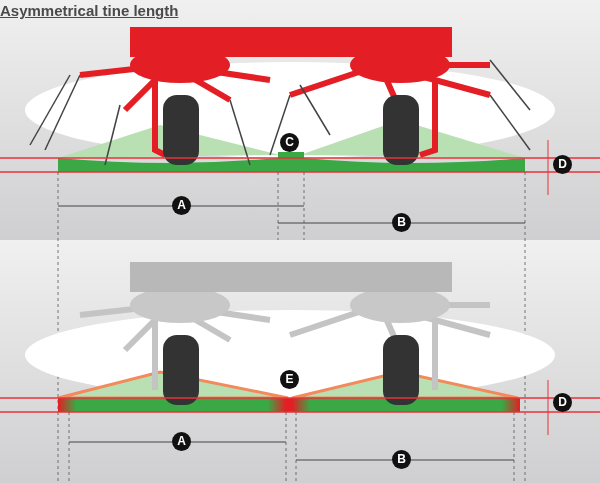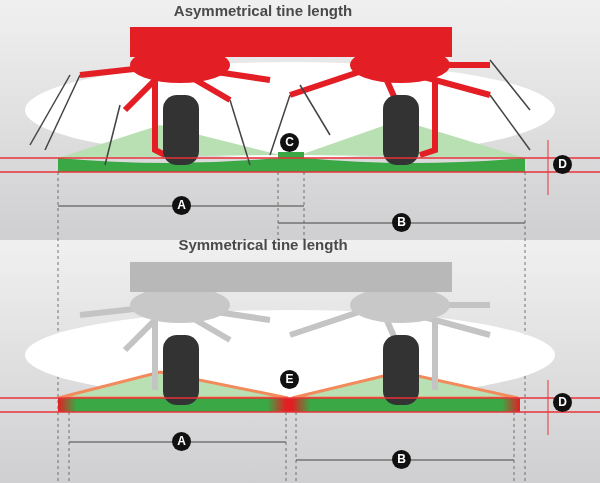--- a/index.html
+++ b/index.html
@@ -1,19 +1,19 @@
 <!DOCTYPE html>
 <html><head>
 <meta charset="utf-8">
 <style>
   html,body{margin:0;padding:0;}
   body{width:600px;height:483px;overflow:hidden;background:#d9d9db;font-family:"Liberation Sans",sans-serif;}
   #stage{position:relative;width:600px;height:483px;}
   svg{position:absolute;left:0;top:0;}
-  .title{position:absolute;left:0;width:526px;text-align:center;font-weight:bold;font-size:15px;color:#4a4a4a;}
+  .title{position:absolute;left:0;width:526px;font-weight:bold;font-size:15px;color:#4a4a4a;text-decoration:underline;}
   .badge{position:absolute;width:19px;height:19px;border-radius:50%;background:#111;color:#fff;font-weight:bold;font-size:12px;text-align:center;line-height:19px;}
 </style>
 </head>
 <body>
 
 <div id="stage">
 <svg width="600" height="483" viewBox="0 0 600 483">
   <defs>
     <linearGradient id="bg" x1="0" y1="0" x2="0" y2="1">
       <stop offset="0" stop-color="#f0f0f0"></stop>
@@ -108,21 +108,20 @@
           <line x1="69" y1="442" x2="286" y2="442"></line>
           <line x1="296" y1="460" x2="514" y2="460"></line>
         </g>
     <g stroke="#e8333a" stroke-width="1">
           <line x1="548" y1="380" x2="548" y2="435"></line>
         </g>
   </g>
 </svg>
 
 <div class="title" style="top:2px">Asymmetrical tine length</div>
-<div class="title" style="top:236px">Symmetrical tine length</div>
 
 <div class="badge" style="left:280px;top:133px">C</div>
 <div class="badge" style="left:553px;top:155px">D</div>
 <div class="badge" style="left:172px;top:196px">A</div>
 <div class="badge" style="left:392px;top:213px">B</div>
 
 <div class="badge" style="left:280px;top:370px">E</div>
 <div class="badge" style="left:553px;top:393px">D</div>
 <div class="badge" style="left:172px;top:432px">A</div>
 <div class="badge" style="left:392px;top:450px">B</div>

